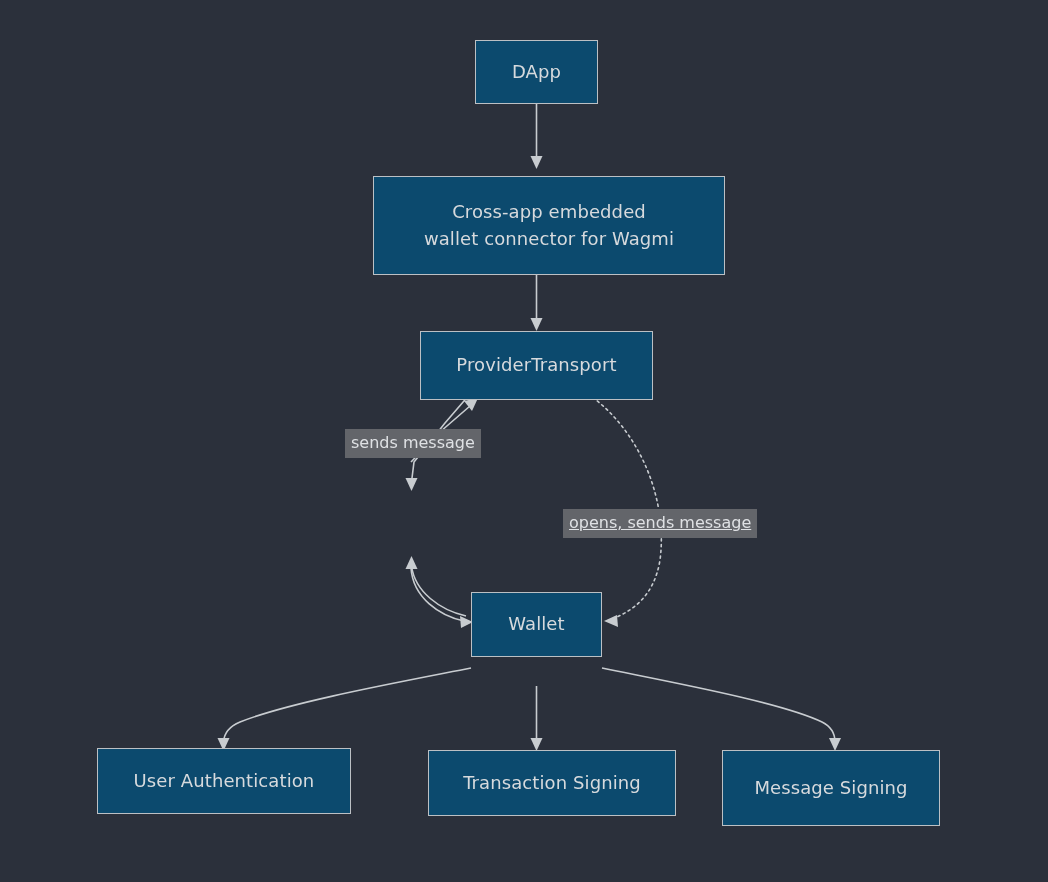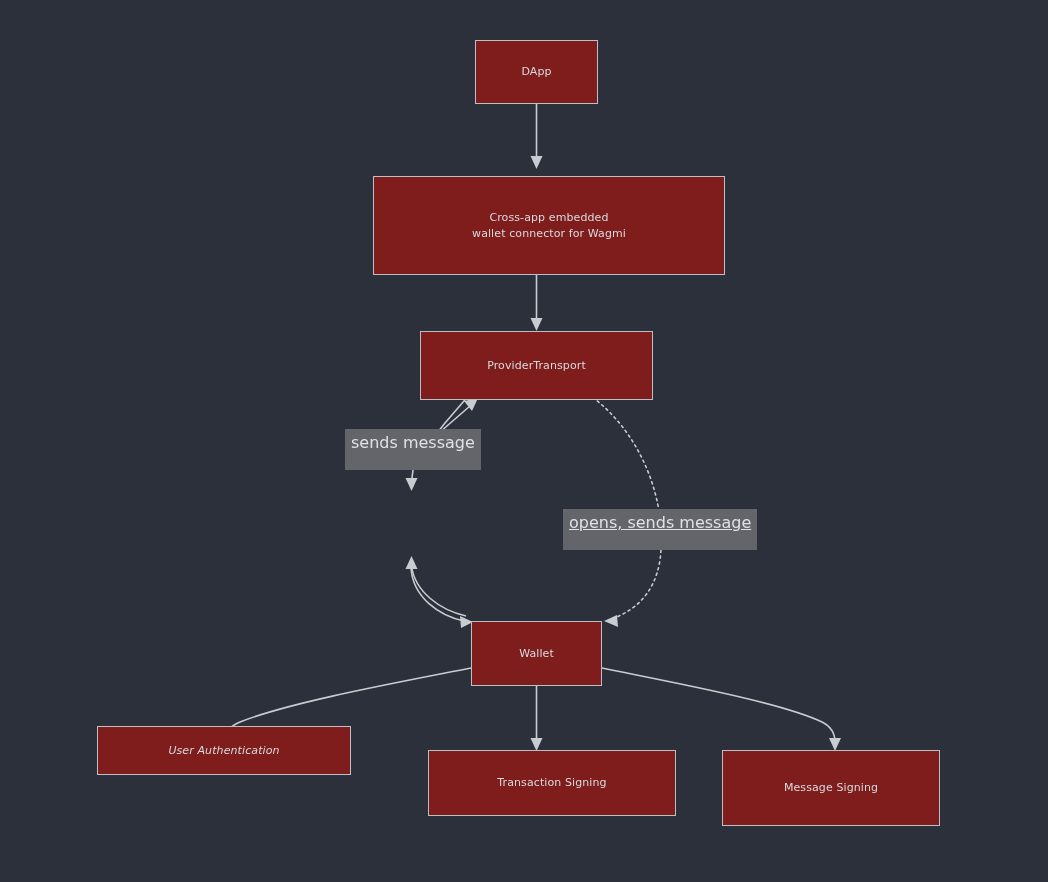--- a/index.html
+++ b/index.html
@@ -23,40 +23,40 @@
     position: absolute;
     left: 0;
     top: 0;
     width: 1048px;
     height: 882px;
     overflow: visible;
   }
   .node {
     position: absolute;
     box-sizing: border-box;
-    background: #7f1d1d;
+    background: #0c4a6e;
     border: 1px solid #bcc0c4;
     display: flex;
     align-items: center;
     justify-content: center;
     text-align: center;
     color: #d7dadd;
-    font-size: 11px;
+    font-size: 18px;
     line-height: 1.45;
     letter-spacing: 0.1px;
     z-index: 3;
     white-space: pre-line;
   }
   .edge-label {
     position: absolute;
     background: #63656a;
     color: #dfe1e4;
     font-size: 16px;
     line-height: 1.4;
-    padding: 3px 6px 16px 6px;
+    padding: 3px 6px 4px 6px;
     box-sizing: border-box;
     z-index: 4;
     white-space: nowrap;
   }
   .edge-path {
     fill: none;
     stroke: #c8ccd0;
     stroke-width: 1.6;
   }
   .edge-path.dotted {
@@ -125,23 +125,23 @@
   </svg>
 
   <div class="node" style="left:475px; top:40px; width:123px; height:64px;">DApp</div>
 
   <div class="node" style="left:373px; top:176px; width:352px; height:99px;text-align:center;">Cross-app embedded
 wallet connector for Wagmi</div>
 
   <div class="node" style="left:420px; top:331px; width:233px; height:69px;">ProviderTransport</div>
 
 
-  <div class="node" style="left:471px; top:621px; width:131px; height:65px;">Wallet</div>
+  <div class="node" style="left:471px; top:592px; width:131px; height:65px;">Wallet</div>
 
-  <div class="node" style="left:97px; top:726px; width:254px; height:49px;font-style:italic;">User Authentication</div>
+  <div class="node" style="left:97px; top:748px; width:254px; height:66px;">User Authentication</div>
 
   <div class="node" style="left:412px; top:750px; width:248px; height:66px;margin-left:16px;">Transaction Signing</div>
 
   <div class="node" style="left:722px; top:750px; width:218px; height:76px;">Message Signing</div>
 
   <div class="edge-label" style="left:345px; top:429px;">sends message</div>
 
   <div class="edge-label" style="left:563px; top:509px;text-decoration:underline;">opens, sends message</div>
 
 </div>

